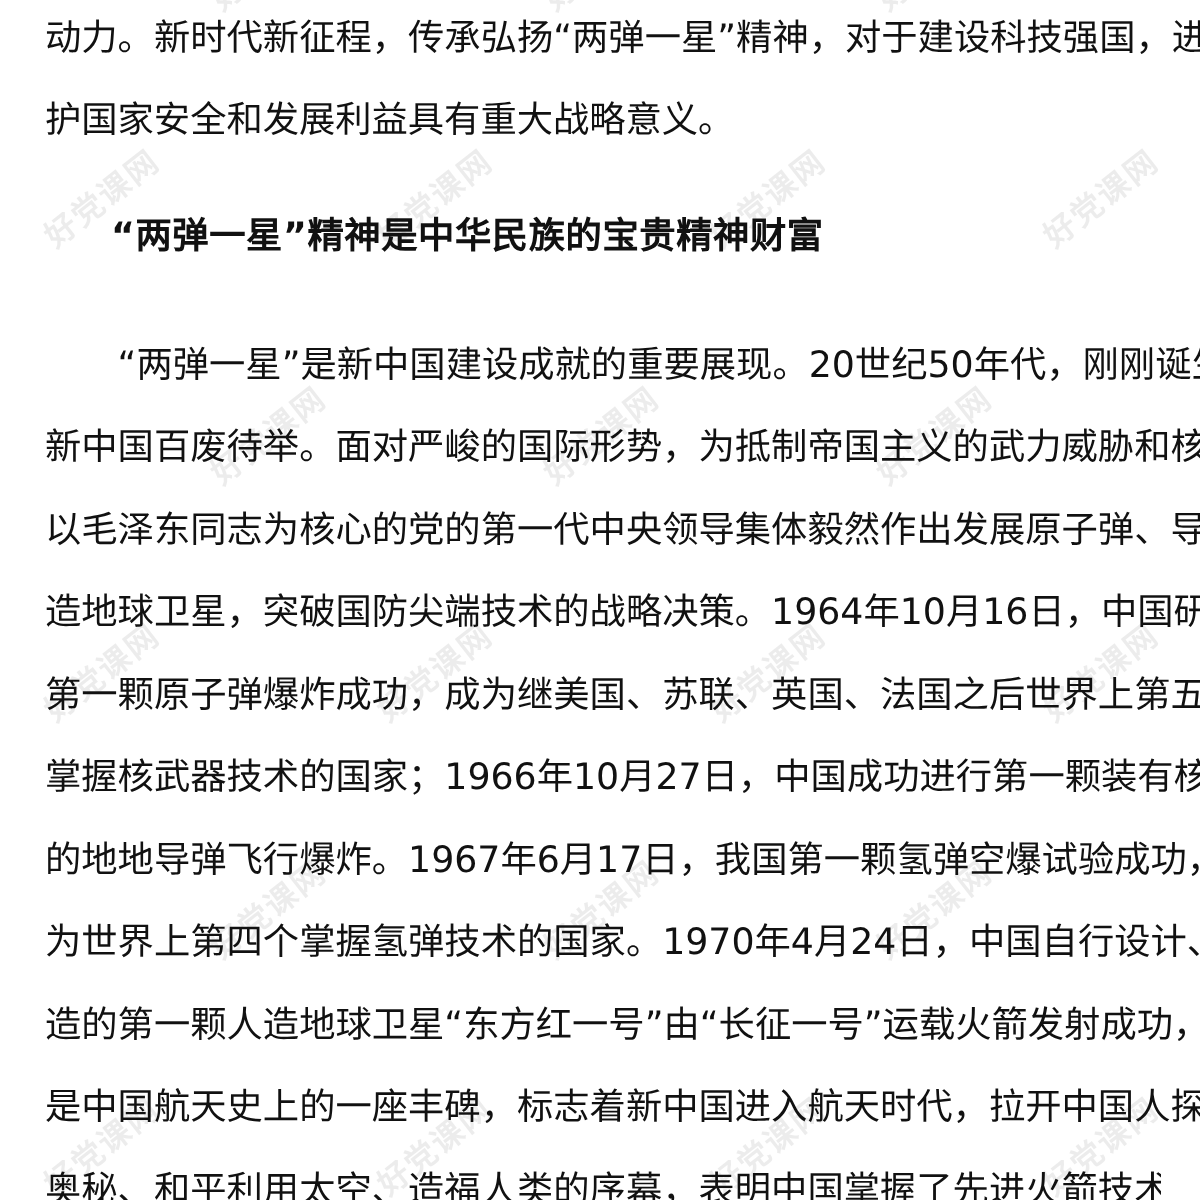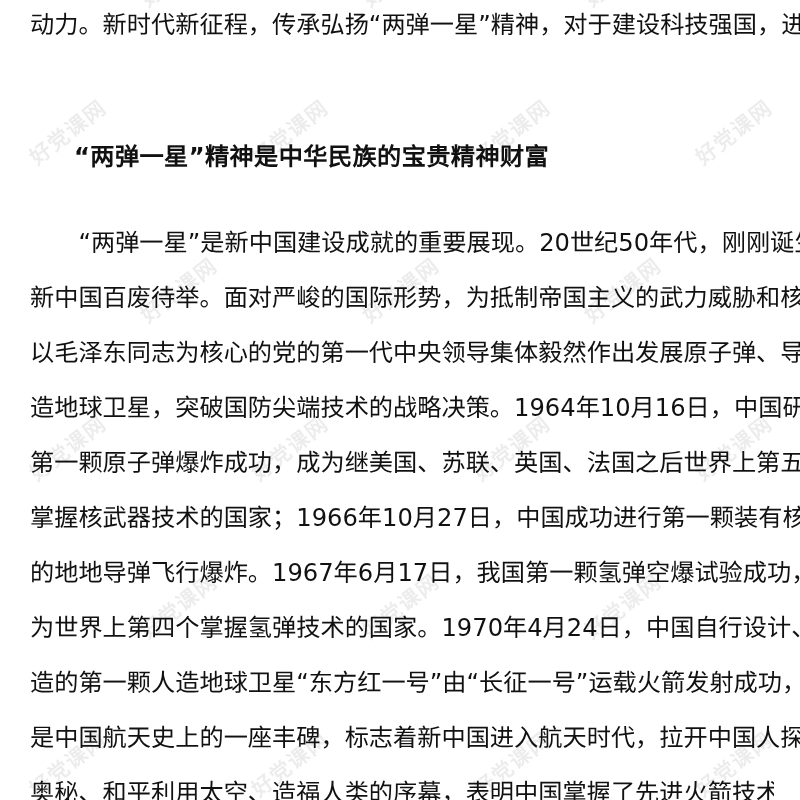--- a/index.html
+++ b/index.html
@@ -155,20 +155,21 @@
         <span>于</span>
         <span>建</span>
         <span>设</span>
         <span>科</span>
         <span>技</span>
         <span>强</span>
         <span>国</span>
         <span>，</span>
         <span>进</span>
       </div>
+      <div class="doc-line" style="top: 63px;">护国家安全和发展利益具有重大战略意义。</div>
       <div class="doc-line heading" style="top: 140px;">“两弹一星”精神是中华民族的宝贵精神财富</div>
       <div class="doc-line justify" style="top: 226px;">
         <span>　</span>
         <span>　</span>
         <span>“</span>
         <span>两</span>
         <span>弹</span>
         <span>一</span>
         <span>星</span>
         <span>”</span>

